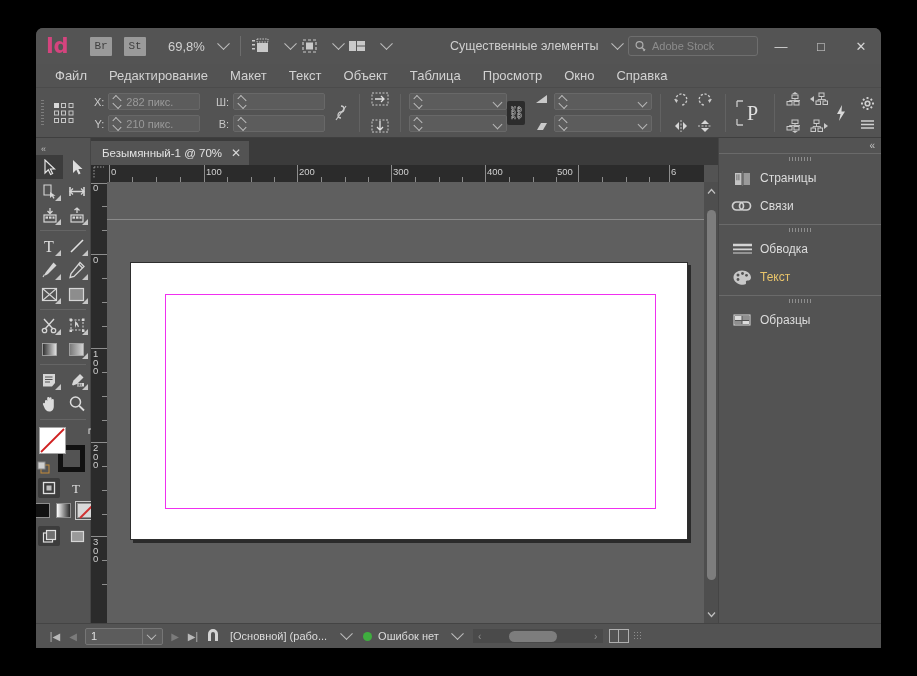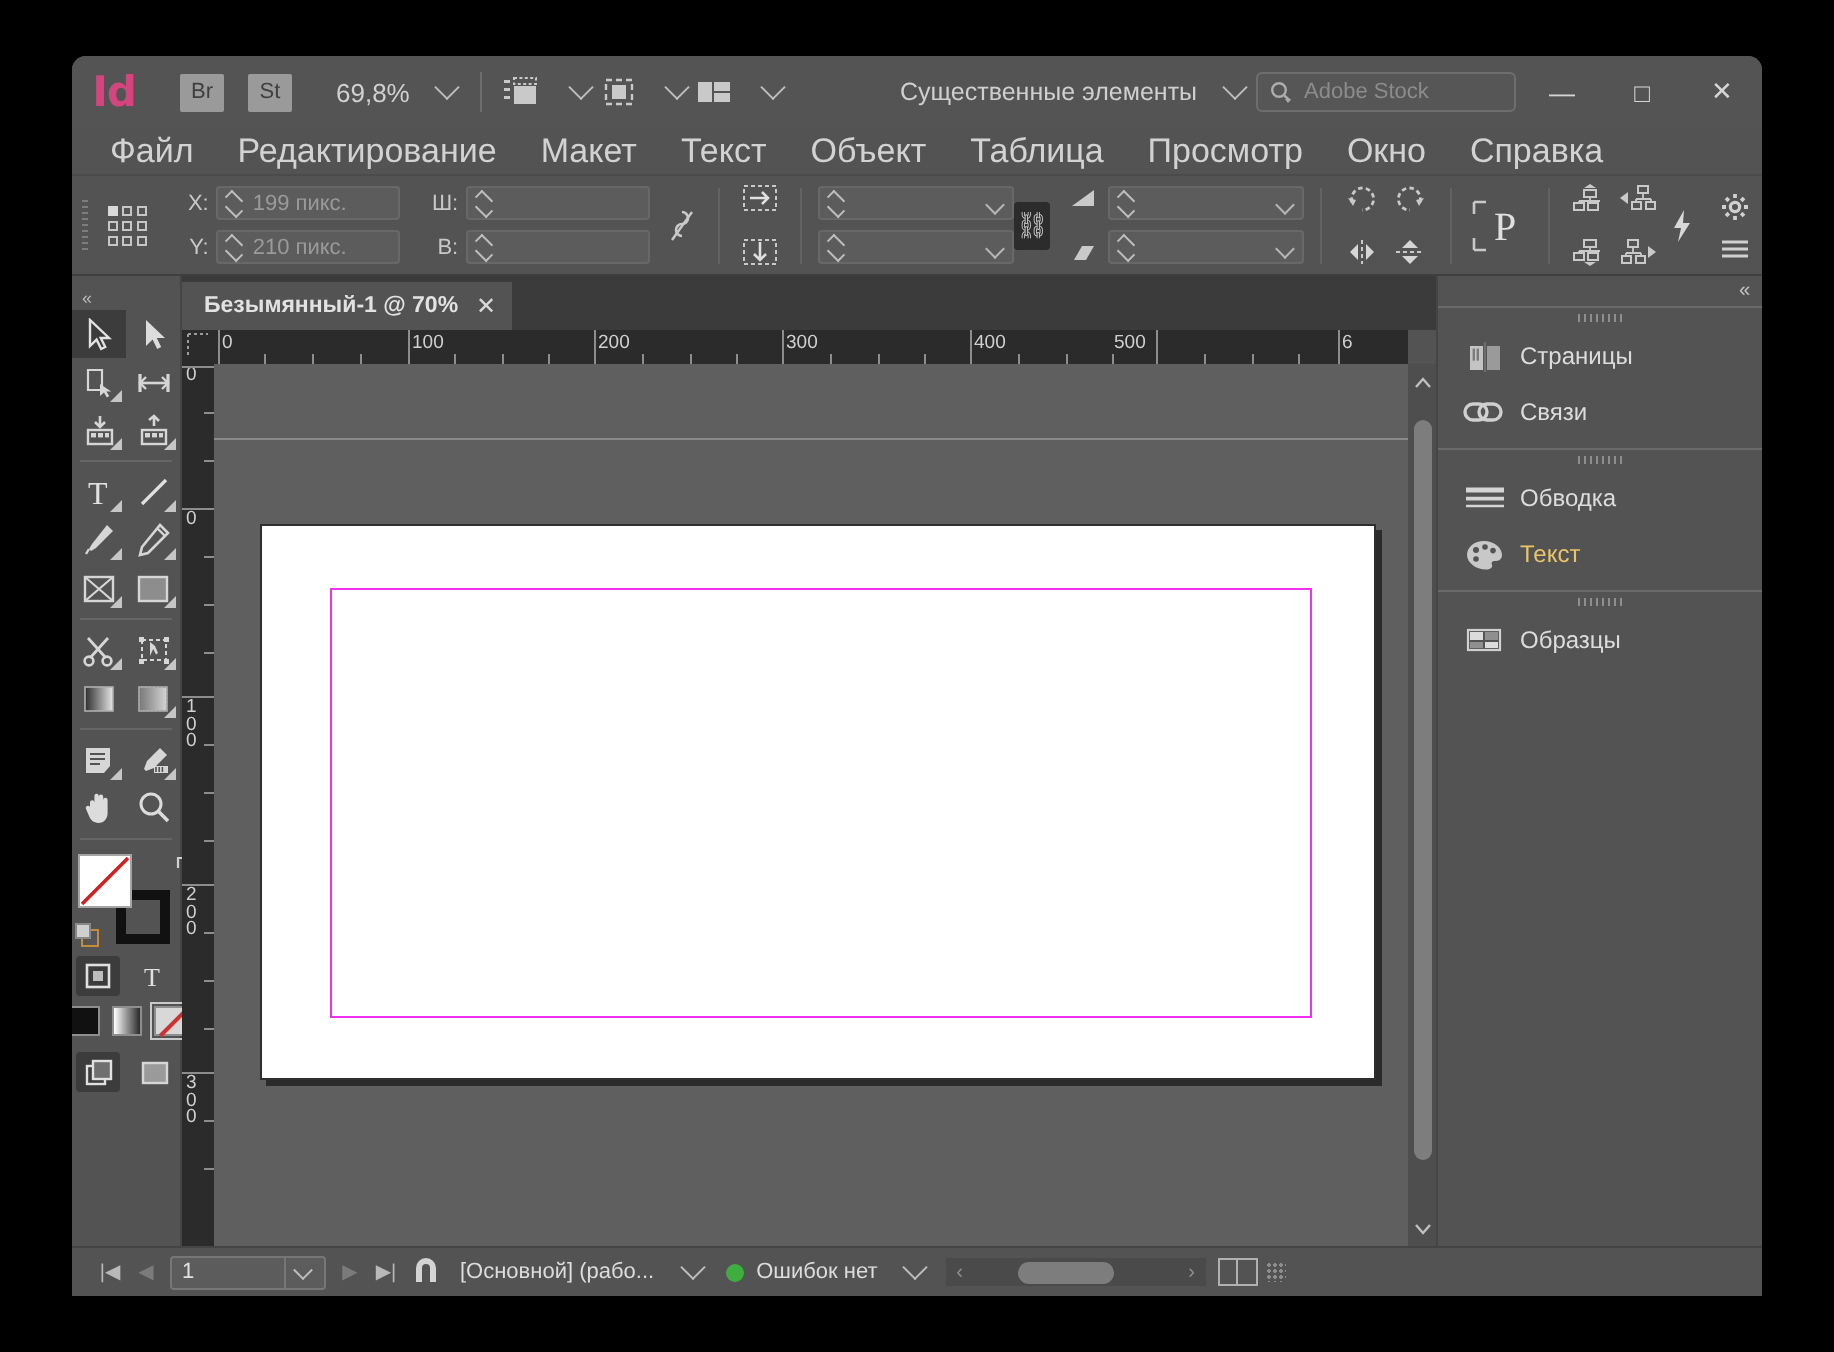--- a/index.html
+++ b/index.html
@@ -38,20 +38,21 @@
     font-family: "DejaVu Sans", sans-serif;
   }
   .sq-btn {
     width: 22px; height: 19px;
     background: #9a9a9a;
     color: #3f3f3f;
     font-size: 11px;
     display: flex; align-items: center; justify-content: center;
     margin-left: 12px;
     border-radius: 1px;
+    font-family: Liberation Mono, monospace;
   }
   .zoom-val {
     color: #d0d0d0; font-size: 13px;
     margin-left: 22px;
   }
   .chev {
     display: inline-block;
     width: 9px; height: 9px;
     border-right: 1.6px solid #bdbdbd;
     border-bottom: 1.6px solid #bdbdbd;
@@ -88,21 +89,21 @@
 
   
   .menubar {
     height: 24px; background: #535353;
     display: flex; align-items: center;
     padding-left: 8px;
     flex: none;
     border-bottom: 1px solid #4b4b4b;
   }
   .menu-item {
-    color: #d2d2d2; font-size: 17px;
+    color: #d2d2d2; font-size: 13px;
     padding: 0 11px; line-height: 24px;
   }
 
   
   .controlbar {
     height: 50px; background: #535353;
     display: flex; align-items: center;
     flex: none;
     border-bottom: 1px solid #3f3f3f;
     position: relative;
@@ -195,21 +196,20 @@
 
   
   .canvas-col { flex: 1; display: flex; flex-direction: column; min-width: 0; background: #3a3a3a; }
   .tabbar { height: 27px; background: #3b3b3b; display: flex; align-items: flex-end; flex:none; }
   .doctab {
     height: 24px; background: #535353;
     display: flex; align-items: center;
     padding: 0 8px 0 11px;
     color: #e2e2e2; font-size: 11.5px;
     border-right: 1px solid #3b3b3b;
-    font-weight: bold;
   }
   .tab-close { margin-left: 9px; color: #d8d8d8; font-size: 12px; }
 
   .ruler-row { display: flex; flex: none; }
   .corner { width: 16px; height: 17px; background: #2b2b2b; position: relative; }
   .hruler { flex: 1; height: 17px; background: #2b2b2b; position: relative; overflow: hidden; }
   .hr-label { position: absolute; top: 1px; color: #cfcfcf; font-size: 9.5px; }
   .hr-tick { position: absolute; bottom: 0; width: 1px; background: #8d8d8d; }
   .hruler-pad { width: 14px; height: 17px; background: #535353; }
 
@@ -397,21 +397,21 @@
         <rect x="10.5" y="18.5" width="4" height="4" fill="none" stroke="#c6c6c6" stroke-width="1"></rect>
         <rect x="18" y="18.5" width="4" height="4" fill="none" stroke="#c6c6c6" stroke-width="1"></rect>
       </svg>
     </div>
 
     <div class="field-grp">
       <div class="field-row">
         <span class="fld-label">X:</span>
         <div class="fld">
           <span class="spin"></span>
-          <span>199 пикс.</span>
+          <span>282 пикс.</span>
         </div>
       </div>
       <div class="field-row">
         <span class="fld-label">Y:</span>
         <div class="fld">
           <span class="spin"></span>
           <span>210 пикс.</span>
         </div>
       </div>
     </div>

